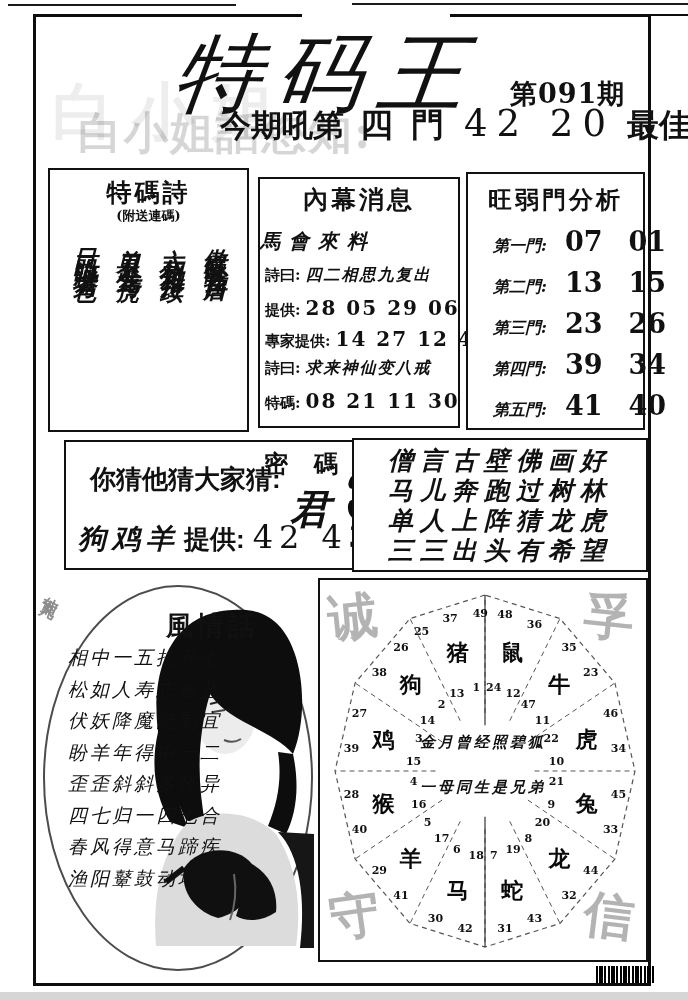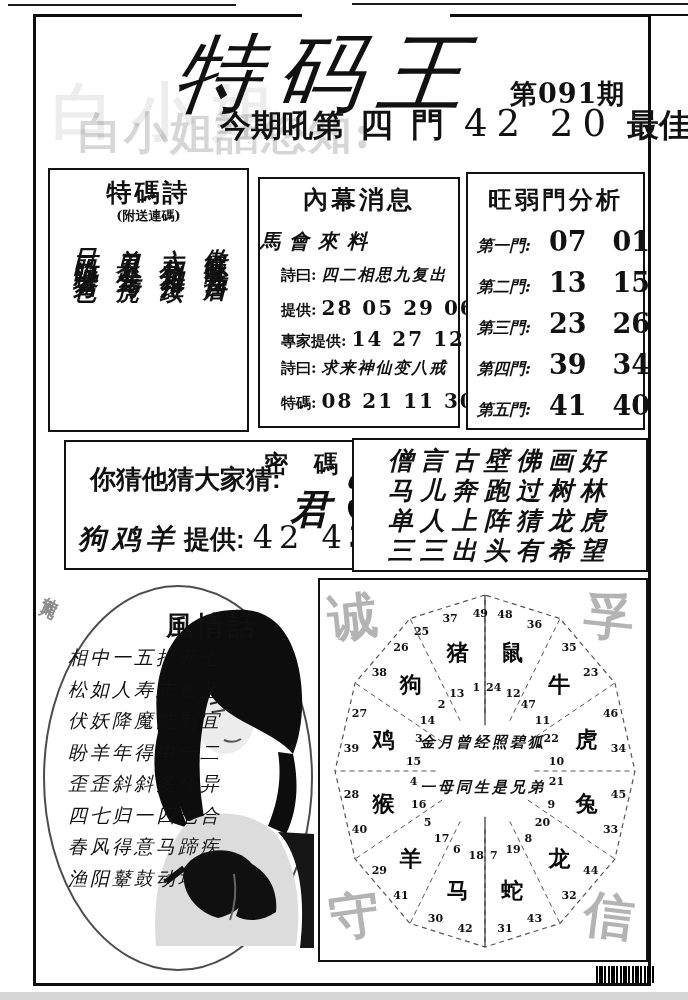--- a/index.html
+++ b/index.html
@@ -28,29 +28,29 @@
   .box-title{text-align:center;font-weight:800;font-size:25px;letter-spacing:3px;}
   
   .poem-box{left:48px;top:168px;width:201px;height:264px;}
   .poem-sub{text-align:center;font-size:13px;font-weight:700;margin-top:-2px;}
   .poem-cols{display:flex;justify-content:space-between;padding:6px 20px 0 24px;}
   .poem-col{writing-mode:vertical-rl;text-orientation:upright;font-size:23px;font-weight:700;
             font-style:italic;letter-spacing:5px;line-height:1;height:198px;}
   
   .insider-box{left:258px;top:177px;width:202px;height:251px;}
   .insider-head{font-size:20px;font-weight:800;font-style:italic;letter-spacing:9px;margin-top:12px;}
-  .ins-rows{margin-top:10px;padding-left:16px;}
+  .ins-rows{margin-top:10px;}
   .ins-row{display:flex;align-items:baseline;padding-left:5px;height:31px;white-space:nowrap;}
   .ins-label{font-size:15px;font-weight:800;flex:0 0 auto;}
   .ins-poem{font-size:16px;font-weight:800;font-style:italic;letter-spacing:2px;margin-left:5px;}
   .ins-nums{font-size:20px;font-weight:600;letter-spacing:2px;margin-left:5px;}
   
   .gate-box{left:466px;top:172px;width:179px;height:258px;}
   .gate-rows{margin-top:10px;}
-  .gate-row{display:flex;align-items:baseline;padding-left:9px;height:41px;}
+  .gate-row{display:flex;align-items:baseline;padding-left:25px;height:41px;}
   .gate-label{font-size:16px;font-weight:700;font-style:italic;flex:0 0 72px;}
   .gate-val{font-size:27px;font-weight:600;}
   .gate-val + .gate-val{margin-left:26px;}
   
   .guess-box{left:64px;top:440px;width:297px;height:130px;}
   .guess-line1{left:24px;top:20px;font-family:"Liberation Sans",sans-serif;font-weight:900;font-size:26px;white-space:nowrap;}
   .guess-pwd-label{left:198px;top:6px;font-size:24px;font-weight:800;letter-spacing:26px;white-space:nowrap;}
   .guess-pwd{left:224px;top:40px;font-size:40px;font-weight:600;font-style:italic;}
   .guess-bottom{left:12px;top:76px;display:flex;align-items:baseline;white-space:nowrap;}
   .guess-animals{font-size:28px;font-weight:800;font-style:italic;letter-spacing:6px;}

